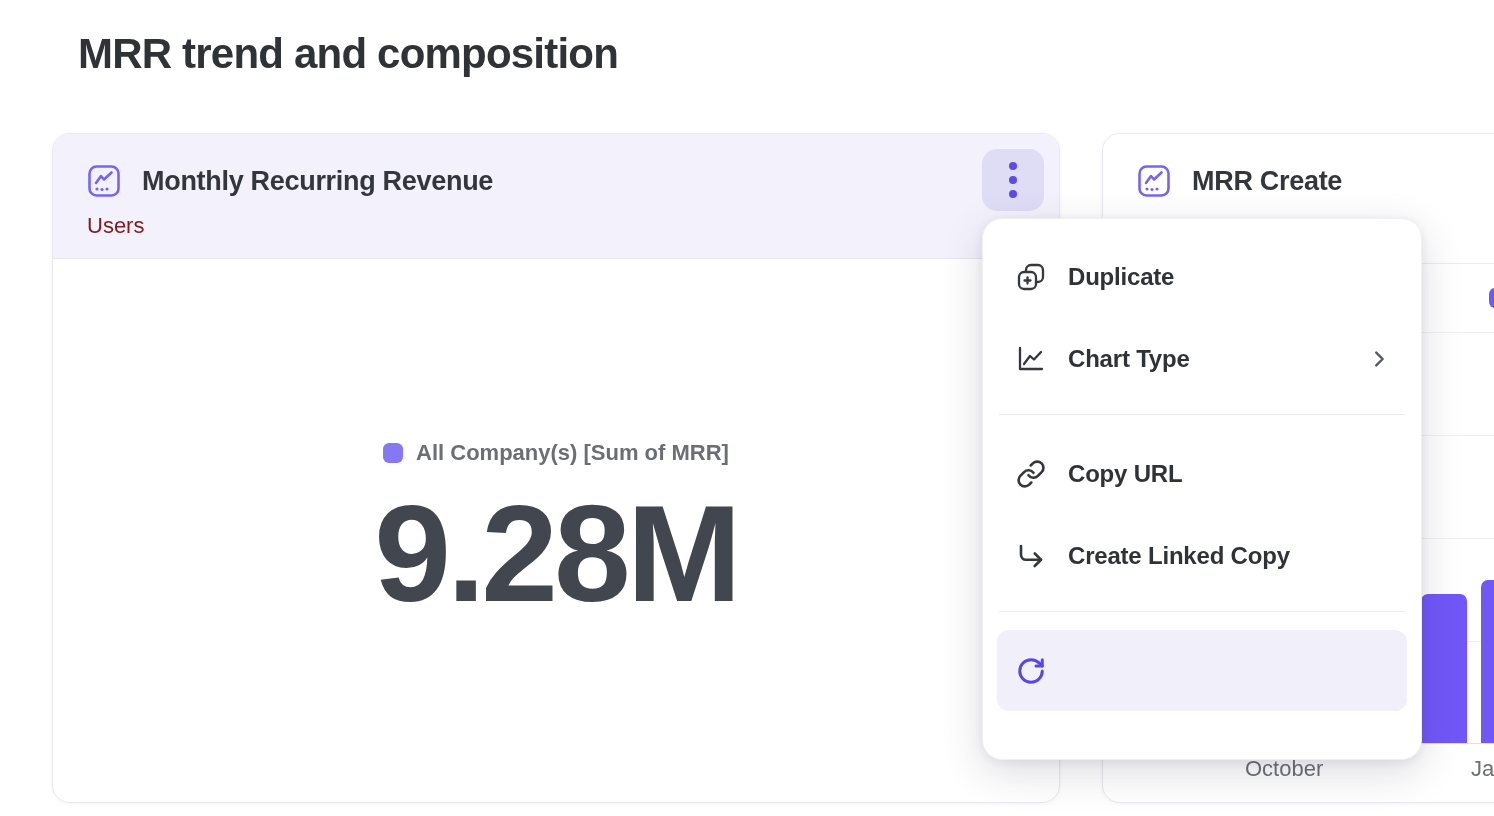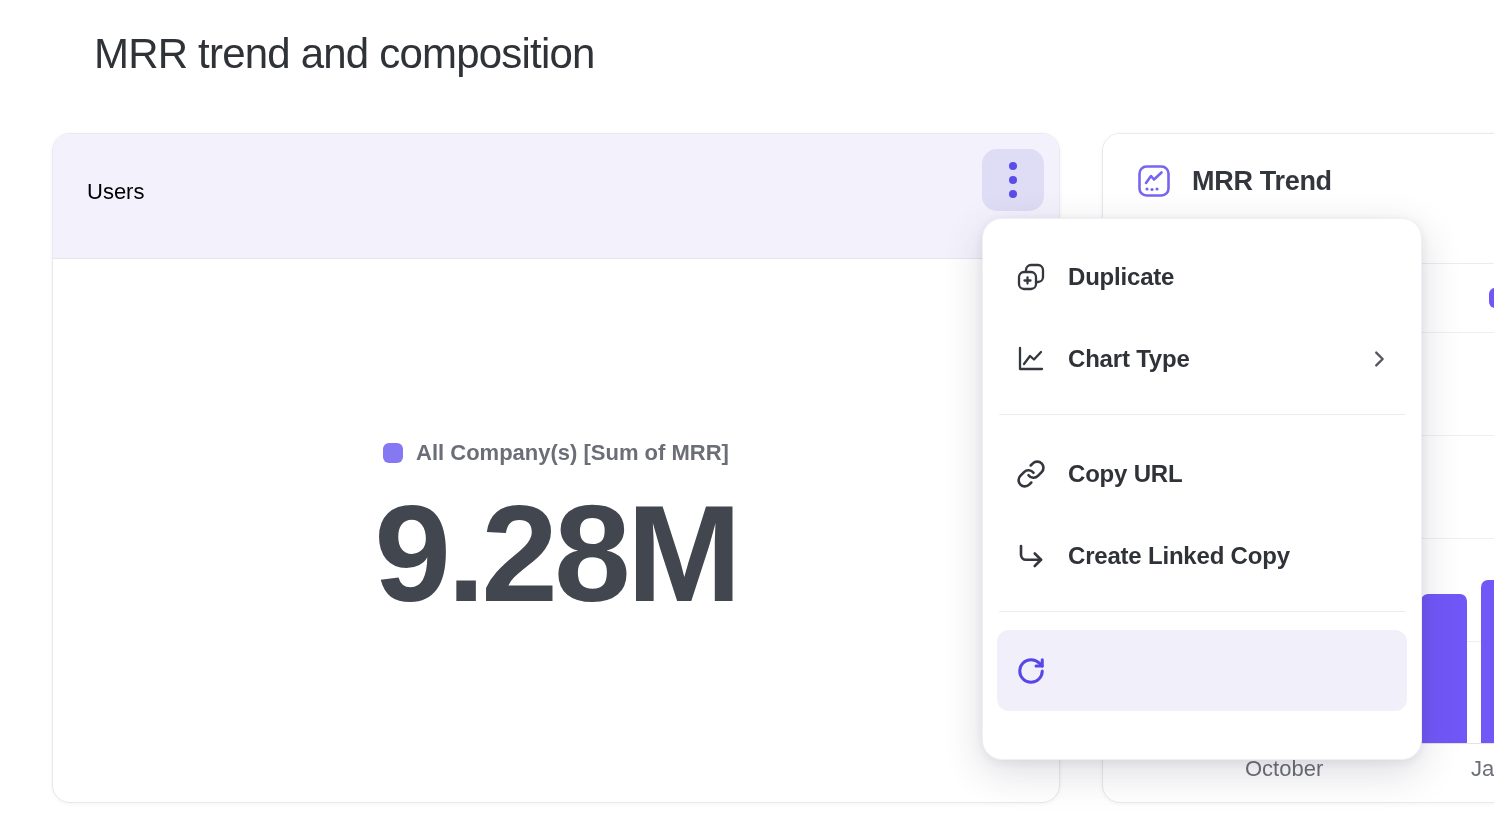--- a/index.html
+++ b/index.html
@@ -2,40 +2,40 @@
 <html><head>
 <meta charset="utf-8">
 <style>
   * { margin:0; padding:0; box-sizing:border-box; }
   html,body { background:#ffffff; }
   .page {
     position:relative; width:1494px; height:816px; overflow:hidden;
     background:#ffffff; font-family:"Liberation Sans", sans-serif; color:#33363C;
   }
   .page-title {
-    position:absolute; left:94px; top:30px;
-    font-size:42px; font-weight:400; letter-spacing:-0.8px; color:#2F3237;
+    position:absolute; left:78px; top:30px;
+    font-size:42px; font-weight:700; letter-spacing:-0.8px; color:#2F3237;
   }
   
   .card {
     position:absolute; background:#fff; border:1px solid #E8E8EE;
     border-radius:18px; box-shadow:0 1px 4px rgba(30,30,60,0.05);
   }
   .card-left  { left:52px;  top:133px; width:1008px; height:670px; }
   .card-right { left:1102px; top:133px; width:430px;  height:670px; }
   .card-header {
     position:relative; border-radius:17px 17px 0 0;
     padding:30px 0 0 34px;
   }
   .card-header.lavender { height:125px; background:#F3F2FC; border-bottom:1px solid #E5E4F0; }
   .card-header.white    { height:130px; background:#FFFFFF; border-bottom:1px solid #ECECF0; }
   .title-row { display:flex; align-items:center; gap:21px; }
   .chart-card-icon { width:34px; height:34px; display:flex; align-items:center; justify-content:center; }
   .card-title { font-size:27px; font-weight:700; color:#33363C; letter-spacing:-0.3px; }
-  .card-subtitle { margin-top:15px; font-size:22px; color:#000000; }
+  .card-subtitle { margin-top:15px; font-size:22px; color:#7f1d1d; }
   .kebab-btn {
     position:absolute; top:15px; right:15px; width:62px; height:62px;
     border:none; border-radius:15px; background:#DFDCF6; cursor:pointer;
     display:flex; align-items:center; justify-content:center;
   }
   .kebab { display:flex; flex-direction:column; gap:6px; }
   .kebab i { width:8px; height:8px; border-radius:50%; background:#5B4BE9; display:block; }
   
   .card-body {
     height:543px; display:flex; flex-direction:column;
@@ -89,20 +89,32 @@
 </style>
 </head>
 <body>
 
 <div class="page">
 
   <h1 class="page-title">MRR trend and composition</h1>
 
   <section class="card card-left">
     <header class="card-header lavender">
+      <div class="title-row">
+        <span class="chart-card-icon">
+          <svg width="34" height="34" viewBox="0 0 34 34" fill="none">
+            <rect x="2.5" y="2.5" width="29" height="29" rx="7" stroke="#7765EF" stroke-width="2.6"></rect>
+            <polyline points="9,19 14,12 17,15.5 24.5,8.5" stroke="#7765EF" stroke-width="2.6" fill="none" stroke-linecap="round" stroke-linejoin="round"></polyline>
+            <circle cx="10" cy="25" r="1.6" fill="#7765EF"></circle>
+            <circle cx="15" cy="25.5" r="1.6" fill="#7765EF"></circle>
+            <circle cx="20" cy="25" r="1.6" fill="#7765EF"></circle>
+          </svg>
+        </span>
+        <span class="card-title">Monthly Recurring Revenue</span>
+      </div>
       <div class="card-subtitle">Users</div>
       <button class="kebab-btn">
         <span class="kebab">
             <i></i>
             <i></i>
             <i></i>
           </span>
       </button>
     </header>
     <div class="card-body">
@@ -119,21 +131,21 @@
       <div class="title-row">
         <span class="chart-card-icon">
           <svg width="34" height="34" viewBox="0 0 34 34" fill="none">
             <rect x="2.5" y="2.5" width="29" height="29" rx="7" stroke="#7765EF" stroke-width="2.6"></rect>
             <polyline points="9,19 14,12 17,15.5 24.5,8.5" stroke="#7765EF" stroke-width="2.6" fill="none" stroke-linecap="round" stroke-linejoin="round"></polyline>
             <circle cx="10" cy="25" r="1.6" fill="#7765EF"></circle>
             <circle cx="15" cy="25.5" r="1.6" fill="#7765EF"></circle>
             <circle cx="20" cy="25" r="1.6" fill="#7765EF"></circle>
           </svg>
         </span>
-        <span class="card-title">MRR Trend</span>
+        <span class="card-title">MRR Create</span>
       </div>
     </header>
     <div class="trend-body">
       <span class="legend-swatch trend-swatch" style="background: rgb(114, 87, 248);"></span>
       <div class="gridline g1"></div>
       <div class="gridline g2"></div>
       <div class="gridline g3"></div>
       <div class="gridline g4"></div>
       <div class="axis-line"></div>
       <div class="trend-bar bar-1" style="background: rgb(114, 87, 248); height: 149px;"></div>

